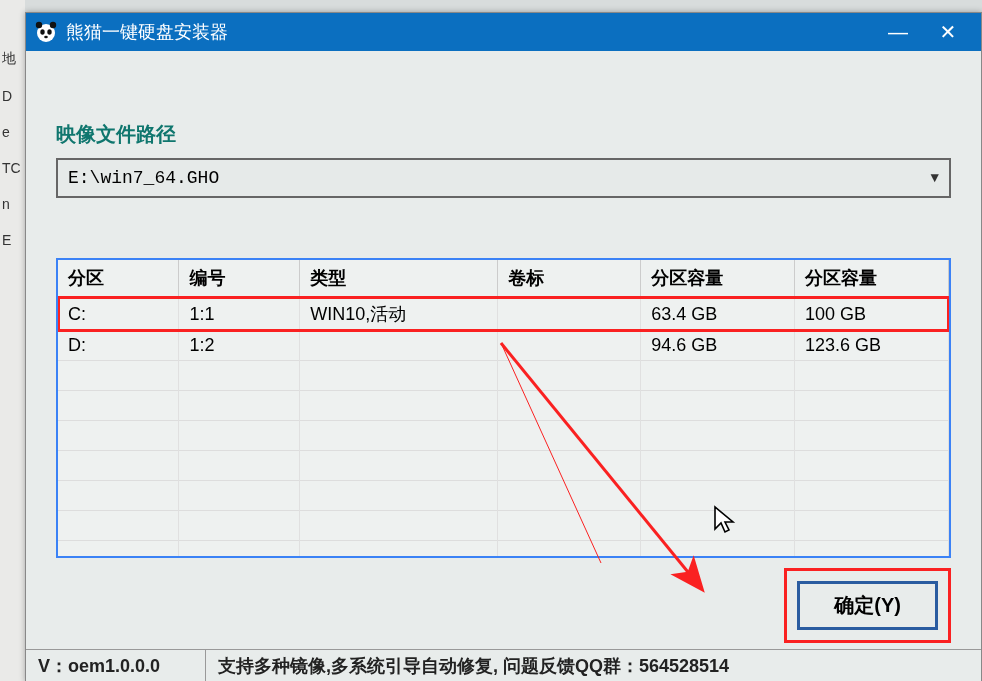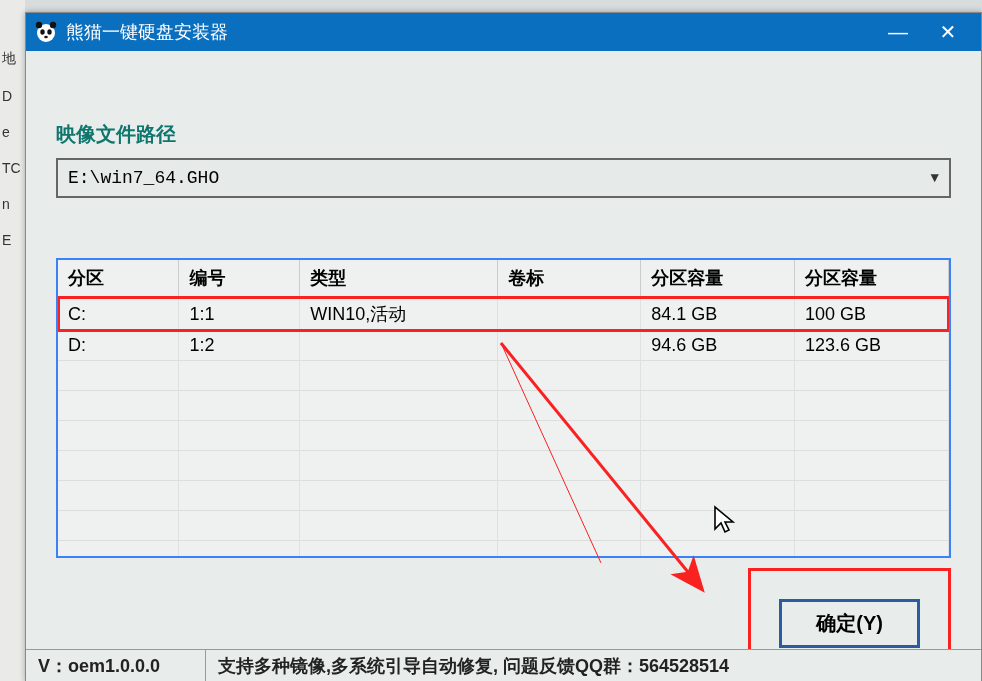--- a/index.html
+++ b/index.html
@@ -132,21 +132,21 @@
       outline: 3px solid #fa2121;
       outline-offset: -2px;
     }
     .action-row {
       display: flex;
       justify-content: flex-end;
       margin-top: 10px;
     }
     .ok-wrap {
       border: 3px solid #fa2121;
-      padding: 28px;
+      padding: 10px;
     }
     .ok-btn {
       border: 3px solid #2a5ca0;
       background: #e8eceb;
       padding: 8px 34px;
       font-size: 20px;
       font-weight: bold;
     }
     .statusbar {
       position: absolute;
@@ -259,21 +259,21 @@
             <th>分区容量</th>
             <th>分区容量</th>
           </tr>
         </thead>
         <tbody id="tbody">
         <tr class="highlight-row">
               <td>C:</td>
               <td>1:1</td>
               <td>WIN10,活动</td>
               <td></td>
-              <td>84.1 GB</td>
+              <td>63.4 GB</td>
               <td>100 GB</td>
             </tr>
             <tr>
               <td>D:</td>
               <td>1:2</td>
               <td></td>
               <td></td>
               <td>94.6 GB</td>
               <td>123.6 GB</td>
             </tr>

